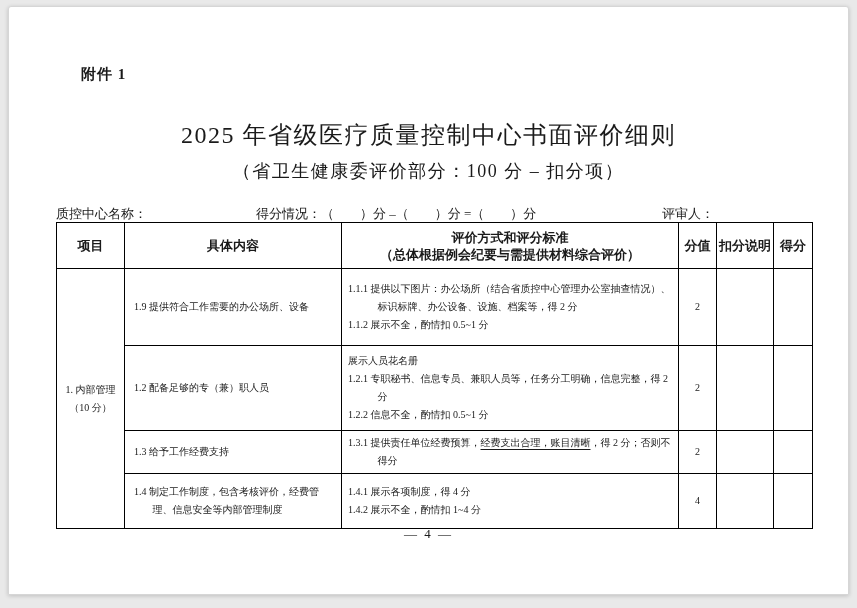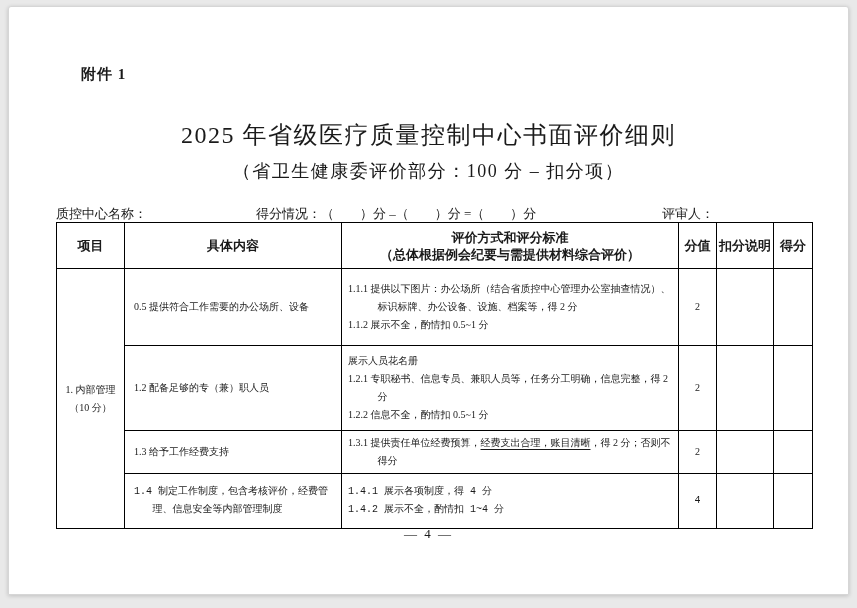--- a/index.html
+++ b/index.html
@@ -89,21 +89,21 @@
     text-align: center;
     padding: 2px;
     line-height: 21px;
   }
   .td-content { padding: 3px 6px 3px 9px; }
   .td-method  { padding: 3px 4px 3px 6px; }
   .td-center  { text-align: center; }
   tr.row-1 { height: 77px; }
   tr.row-2 { height: 85px; }
   tr.row-3 { height: 37px; }
-  tr.row-4 { height: 55px; font-family: Liberation Mono, monospace; }
+  tr.row-4 { height: 55px; }
   .h2 { padding-left: 1.85em; text-indent: -1.85em; }
   .h3 { padding-left: 2.95em; text-indent: -2.95em; }
   .u  { text-decoration: underline; text-underline-offset: 3px; }
   .page-number {
     position: absolute;
     left: 0; top: 519px;
     width: 100%;
     text-align: center;
     font-size: 13px;
     letter-spacing: 2px;
@@ -149,21 +149,21 @@
           <th>得分</th>
         </tr>
       </thead>
       <tbody>
         <tr class="row-1">
           <td class="td-item" rowspan="4">
             <div>1. 内部管理</div>
             <div>（10 分）</div>
           </td>
           <td class="td-content">
-            <div class="h2">0.5 提供符合工作需要的办公场所、设备</div>
+            <div class="h2">1.9 提供符合工作需要的办公场所、设备</div>
           </td>
           <td class="td-method">
             <div class="h3">1.1.1 提供以下图片：办公场所（结合省质控中心管理办公室抽查情况）、标识标牌、办公设备、设施、档案等，得 2 分</div>
             <div class="h3">1.1.2 展示不全，酌情扣 0.5~1 分</div>
           </td>
           <td class="td-center">2</td>
           <td></td>
           <td></td>
         </tr>
         <tr class="row-2">

